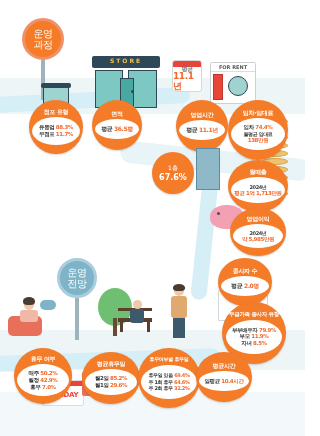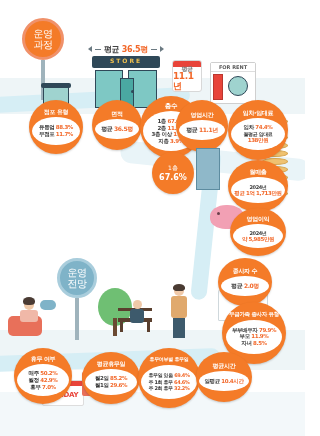--- a/index.html
+++ b/index.html
@@ -102,30 +102,20 @@
   <div class="band2" style="left:0;top:392px;width:305px;height:44px;background:#f3f8fa;"></div>
 
   <div class="sign" style="left:22px;top:18px;">
     <div class="disc" style="width:42px;height:42px;background:#f47b28;border:3px solid #f0916a;font-size:10px;">
       <span>운영</span>
       <span>과정</span>
     </div>
     <div class="pole" style="height:40px;"></div>
   </div>
 
-  <div class="measure" style="left:88px;top:44px;width:76px;height:10px;">
-    <div class="arrowL"></div>
-    <div class="line"></div>
-    <div class="lbl" style="font-size:8px;">
-      <span class="k">평균</span>
-      <span class="v">36.5평</span>
-    </div>
-    <div class="line"></div>
-    <div class="arrowR"></div>
-  </div>
 
   <div class="store" style="left:92px;top:56px;width:68px;height:56px;">
     <div class="awn" style="left:0;top:0;width:68px;height:12px;"></div>
     <div style="position:absolute;left:0;top:1px;width:68px;text-align:center;color:#f2c14e;font-size:6px;font-weight:bold;letter-spacing:2px;">STORE</div>
     <div class="glass" style="left:3px;top:14px;width:28px;height:38px;"></div>
     <div class="glass" style="left:36px;top:14px;width:29px;height:38px;"></div>
     <div class="door" style="left:28px;top:22px;width:14px;height:30px;"></div>
     <div class="circ" style="left:39px;top:34px;width:3px;height:3px;background:#2f4858;"></div>
   </div>
 
@@ -228,41 +218,20 @@
   <div class="bubble" style="left:92px;top:100px;width:50px;height:50px;">
     <div class="cap" style="font-size:6px;">면적</div>
     <div class="body" style="width:44px;height:20px;font-size:6px;">
       <div class="ln">
         <span>평균</span>
         <span class="v">36.5평</span>
       </div>
     </div>
   </div>
 
-  <div class="bubble" style="left:140px;top:96px;width:62px;height:62px;">
-    <div class="cap" style="font-size:6.5px;">층수</div>
-    <div class="body" style="width:56px;height:40px;font-size:5.5px;">
-      <div class="ln">
-        <span>1층</span>
-        <span class="v">67.6%</span>
-      </div>
-      <div class="ln">
-        <span>2층</span>
-        <span class="v">11.5%</span>
-      </div>
-      <div class="ln">
-        <span>3층 이상</span>
-        <span class="v">17.1%</span>
-      </div>
-      <div class="ln">
-        <span>지층</span>
-        <span class="v">3.9%</span>
-      </div>
-    </div>
-  </div>
 
   <div class="bubble" style="left:176px;top:100px;width:52px;height:52px;">
     <div class="cap" style="font-size:6px;">영업시간</div>
     <div class="body" style="width:46px;height:20px;font-size:6px;">
       <div class="ln">
         <span>평균</span>
         <span class="v">11.1년</span>
       </div>
     </div>
   </div>

